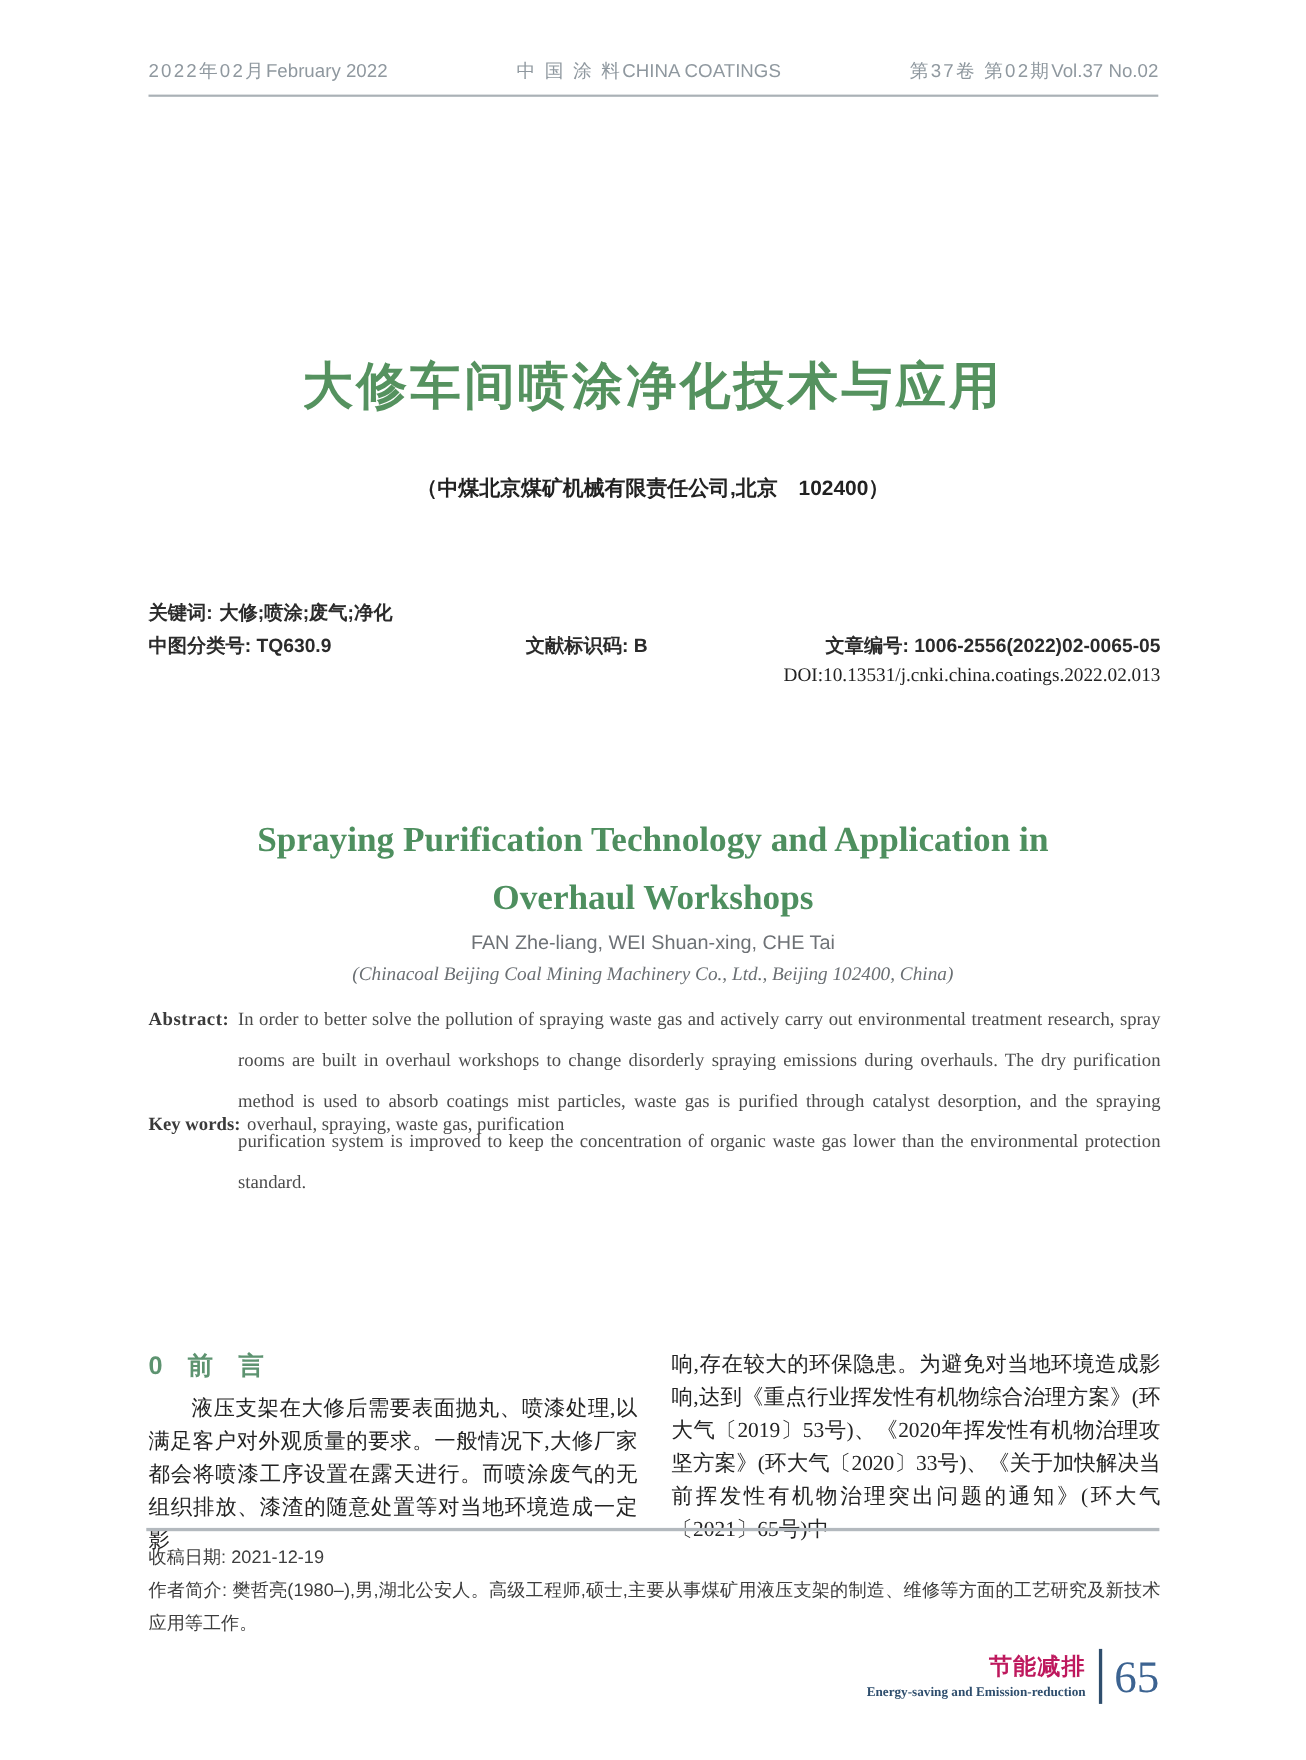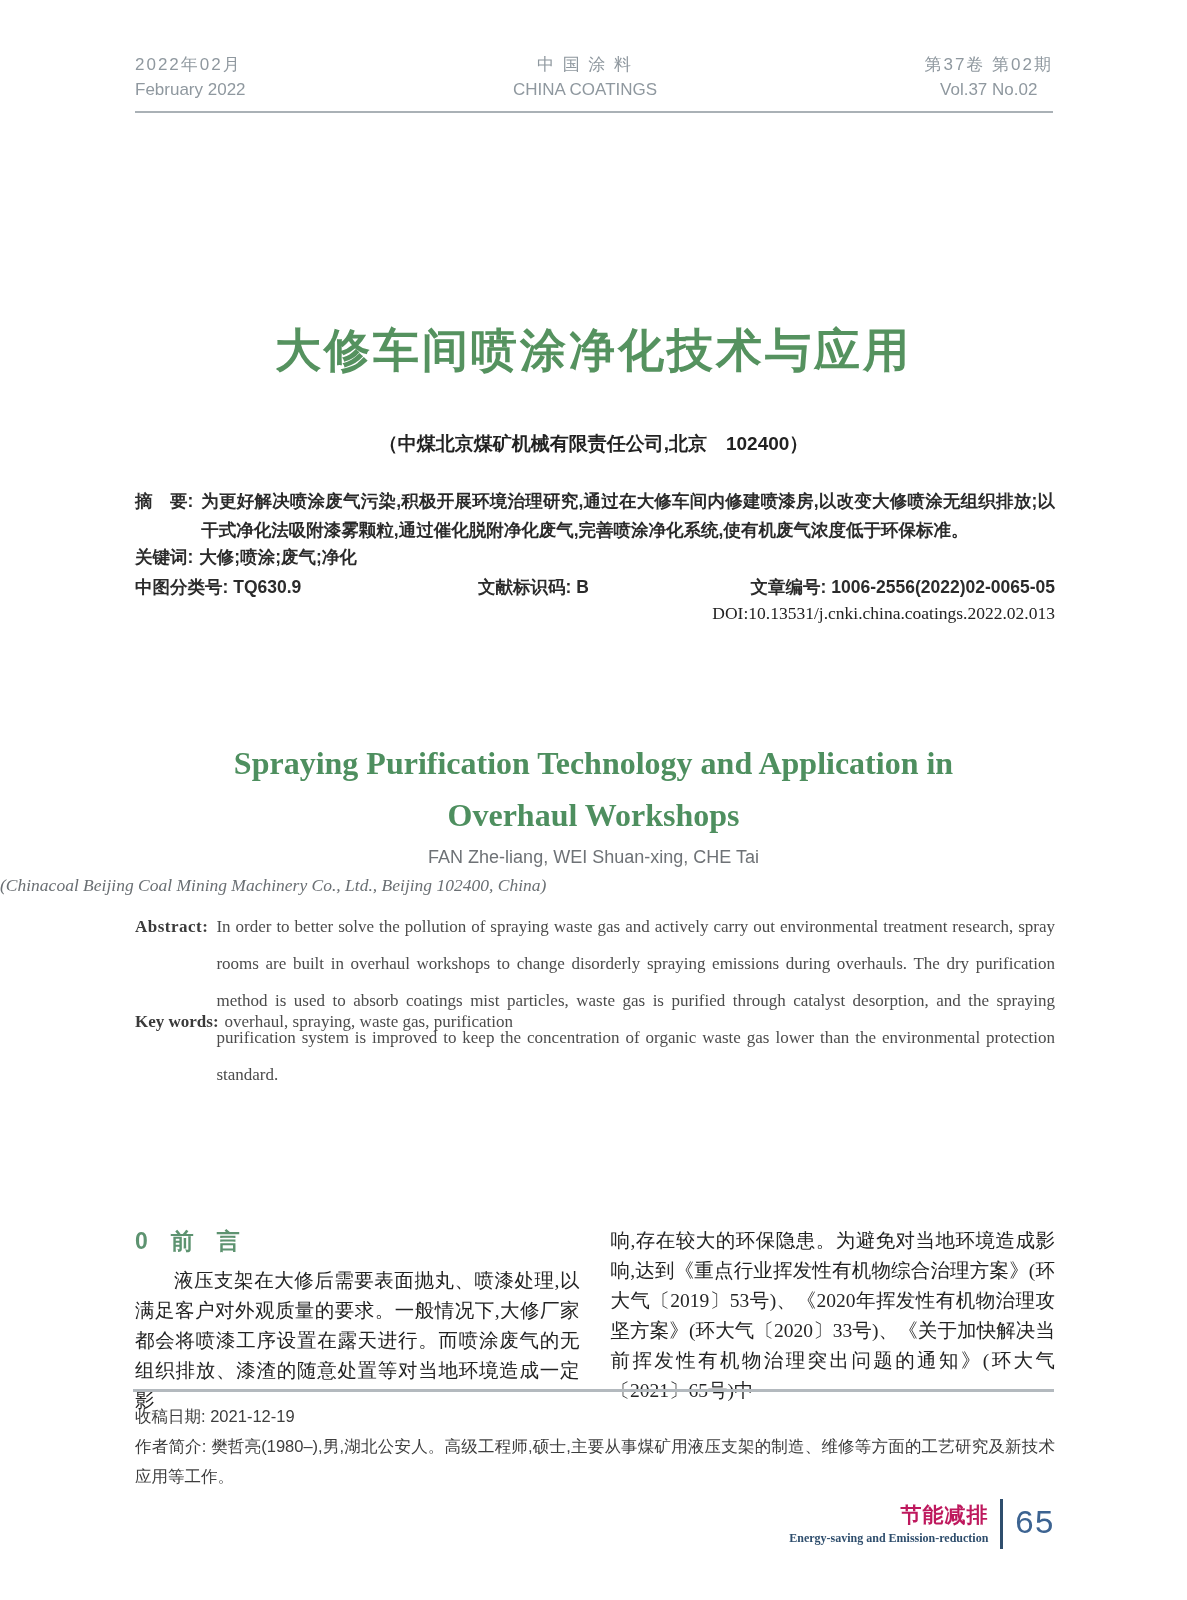--- a/index.html
+++ b/index.html
@@ -9,21 +9,21 @@
     margin:0 auto; overflow:hidden;
     font-family:"Liberation Sans","DejaVu Sans",sans-serif; color:#2f2f2f;
   }
   
   .journal-header {
     position:absolute; top:52px; left:135px; width:918px;
     display:flex; justify-content:space-between;
     color:#8f989f; font-size:17px; line-height:25px;
     padding-bottom:9px; border-bottom:2px solid #aab1b6;
   }
-  .journal-header .hcol { display:flex; flex-direction:column; }
+  .journal-header .hcol { display:flex; flex-direction:row; }
   .journal-header .hcol.center { text-align:center; }
   .journal-header .hcol.right { text-align:center; }
   .journal-header .zh { letter-spacing:2px; }
   
   .title-zh {
     position:absolute; top:320px; left:0; width:100%;
     text-align:center; font-size:46px; font-weight:700; letter-spacing:3px;
     color:#55925f;
   }
   .authors-zh {
@@ -67,21 +67,21 @@
     display:inline-block; max-width:850px;
     font-family:"Liberation Serif","DejaVu Serif",serif;
     font-size:32px; font-weight:700; line-height:52px; color:#4e8f5f;
   }
   .authors-en {
     position:absolute; top:847px; left:0; width:100%;
     text-align:center; font-size:18px; color:#6e7276;
   }
   .affiliation-en {
     position:absolute; top:875px; left:0; width:100%;
-    text-align:left; font-family:"Liberation Serif","DejaVu Serif",serif;
+    text-align:center; font-family:"Liberation Serif","DejaVu Serif",serif;
     font-style:italic; font-size:17.5px; color:#6a6f73;
   }
   
   .abstract-en {
     position:absolute; top:908px; left:135px; width:920px;
     display:flex; font-family:"Liberation Serif","DejaVu Serif",serif;
     font-size:17px; line-height:37px; color:#4c4c4c;
   }
   .abstract-en .label { white-space:nowrap; margin-right:8px; font-weight:700; color:#3a3a3a; letter-spacing:0.5px; }
   .abstract-en .text { text-align:justify; }
@@ -121,22 +121,22 @@
     display:flex; align-items:center;
   }
   .folio .labels { text-align:right; padding-bottom:2px; }
   .folio .zh { font-size:21px; font-weight:700; color:#be185d; letter-spacing:1px; }
   .folio .en {
     font-family:"Liberation Serif","DejaVu Serif",serif;
     font-size:12px; font-weight:700; color:#2f4e6d; margin-top:2px;
   }
   .folio .bar { width:3px; height:50px; background:#2f4e6d; margin-left:12px; margin-right:11px; }
   .folio .num {
-    font-family:Liberation Mono, monospace;
-    font-size:33px; color:#3c6391;
+    font-family:Liberation Serif, serif;
+    font-size:41px; color:#3c6391;
   }
 </style>
 </head>
 <body>
 
 <div class="page">
 
   <div class="journal-header">
     <div class="hcol">
       <span class="zh">2022年02月</span>
@@ -148,24 +148,20 @@
     </div>
     <div class="hcol right">
       <span class="zh">第37卷 第02期</span>
       <span>Vol.37  No.02</span>
     </div>
   </div>
 
   <div class="title-zh">大修车间喷涂净化技术与应用</div>
   <div class="affiliation-zh">（中煤北京煤矿机械有限责任公司,北京　102400）</div>
 
-  <div class="abstract-zh">
-    <span class="label">摘　要:</span>
-    <span class="text">为更好解决喷涂废气污染,积极开展环境治理研究,通过在大修车间内修建喷漆房,以改变大修喷涂无组织排放;以干式净化法吸附漆雾颗粒,通过催化脱附净化废气,完善喷涂净化系统,使有机废气浓度低于环保标准。</span>
-  </div>
   <div class="keywords-zh">
     <span class="label">关键词:</span><span>大修;喷涂;废气;净化</span>
   </div>
 
   <div class="meta-row">
     <span class="clc"><span>中图分类号:</span> <span>TQ630.9</span></span>
     <span class="doc-code"><span>文献标识码:</span> <span>B</span></span>
     <span class="article-id"><span>文章编号:</span> <span>1006-2556(2022)02-0065-05</span></span>
   </div>
   <div class="doi-line">DOI:10.13531/j.cnki.china.coatings.2022.02.013</div>

